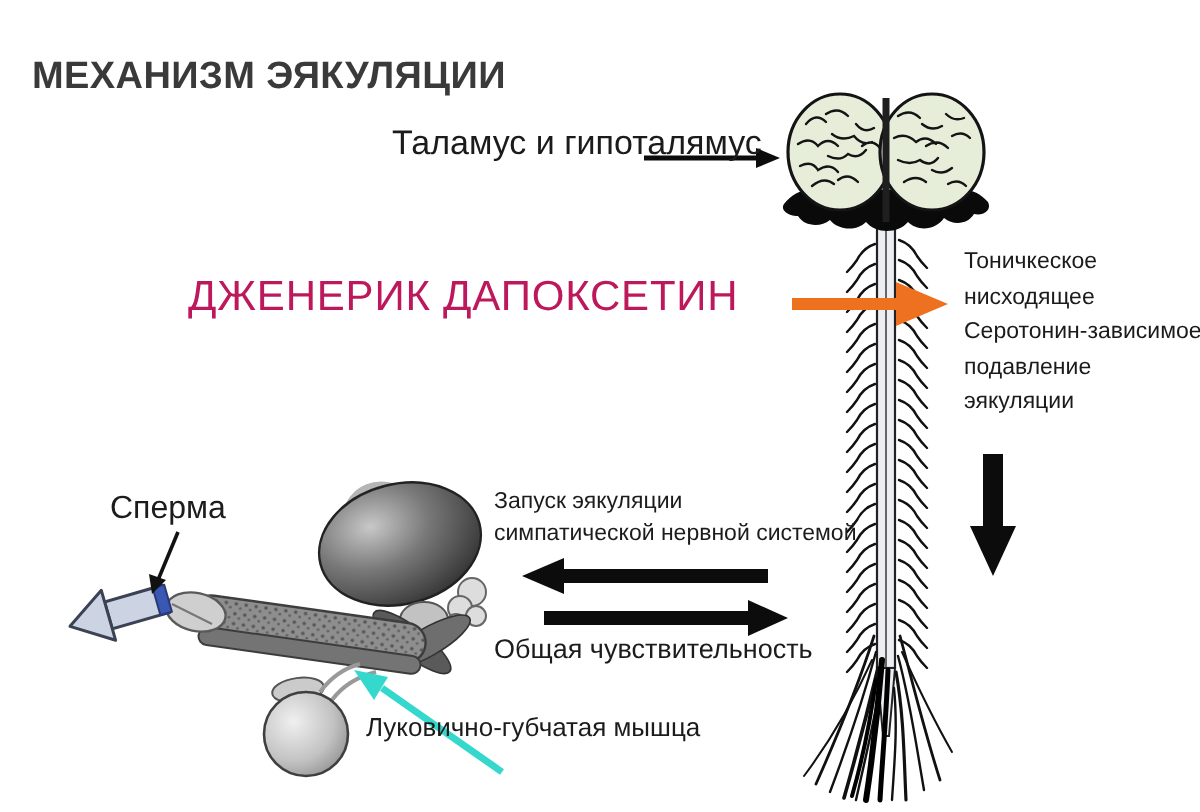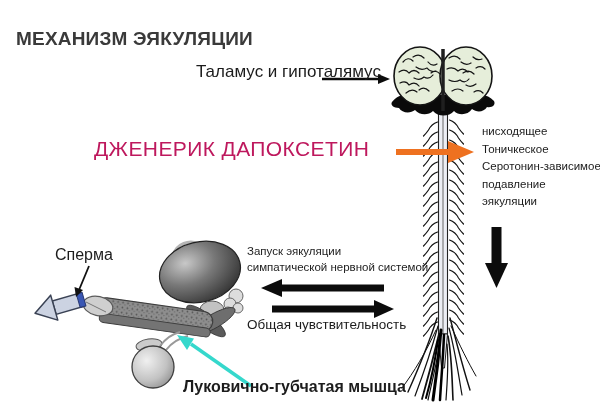--- a/index.html
+++ b/index.html
@@ -10,21 +10,21 @@
   .stage svg.art{position:absolute;left:0;top:0;}
   .label{position:absolute;white-space:nowrap;}
   .title{left:16px;top:8px;font-size:19px;font-weight:bold;color:#3a3a3a;letter-spacing:.2px;margin-top:20px;}
   .brain-label{left:400px;top:17px;width:90px;text-align:center;font-size:16px;font-weight:bold;color:#000;}
   .thalamus{left:196px;top:64px;font-size:17px;line-height:15px;color:#1b1b1b;}
   .dapoxetine{left:94px;top:137px;font-size:21px;font-weight:normal;color:#be185d;letter-spacing:.4px;}
   .tonic{left:482px;top:123px;font-size:11.5px;line-height:17.5px;color:#1b1b1b;}
   .sperm{left:55px;top:246px;font-size:16px;}
   .trigger{left:247px;top:244px;font-size:11.5px;line-height:15.5px;}
   .sensitivity{left:247px;top:317px;font-size:13.5px;}
-  .muscle{left:183px;top:378px;font-size:16px;font-weight:bold;}
+  .muscle{left:183px;top:356px;font-size:13px;}
 </style>
 </head>
 <body>
 
 <div class="stage">
 
   <svg class="art" width="600" height="406" viewBox="0 0 600 406">
     <defs>
       <radialGradient id="bladGrad" cx="35%" cy="30%" r="80%">
         <stop offset="0%" stop-color="#c8c8c8"></stop>
@@ -148,22 +148,22 @@
   <div class="label title">МЕХАНИЗМ ЭЯКУЛЯЦИИ</div>
 
 
   <div class="label thalamus">
     <div>Таламус и гипоталямус</div>
   </div>
 
   <div class="label dapoxetine">ДЖЕНЕРИК ДАПОКСЕТИН</div>
 
   <div class="label tonic">
+    <div>Тоничкеское</div>
     <div>нисходящее</div>
-    <div>Тоничкеское</div>
     <div>Серотонин-зависимое</div>
     <div>подавление</div>
     <div>эякуляции</div>
   </div>
 
   <div class="label sperm">Сперма</div>
 
   <div class="label trigger">
     <div>Запуск эякуляции</div>
     <div>симпатической нервной системой</div>

